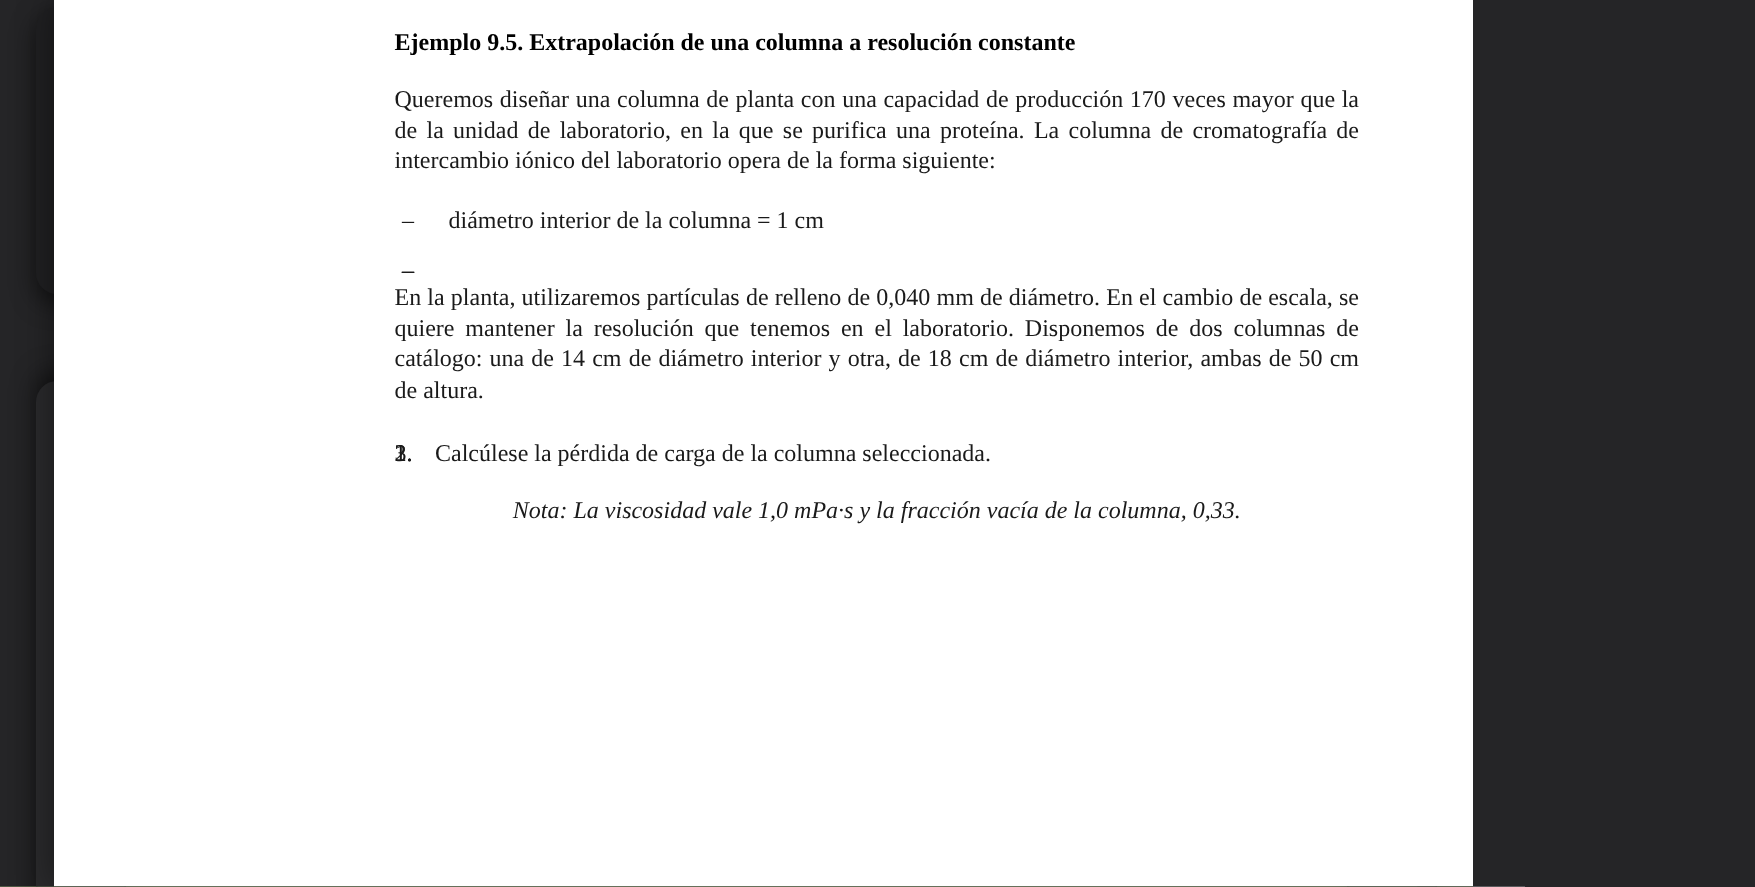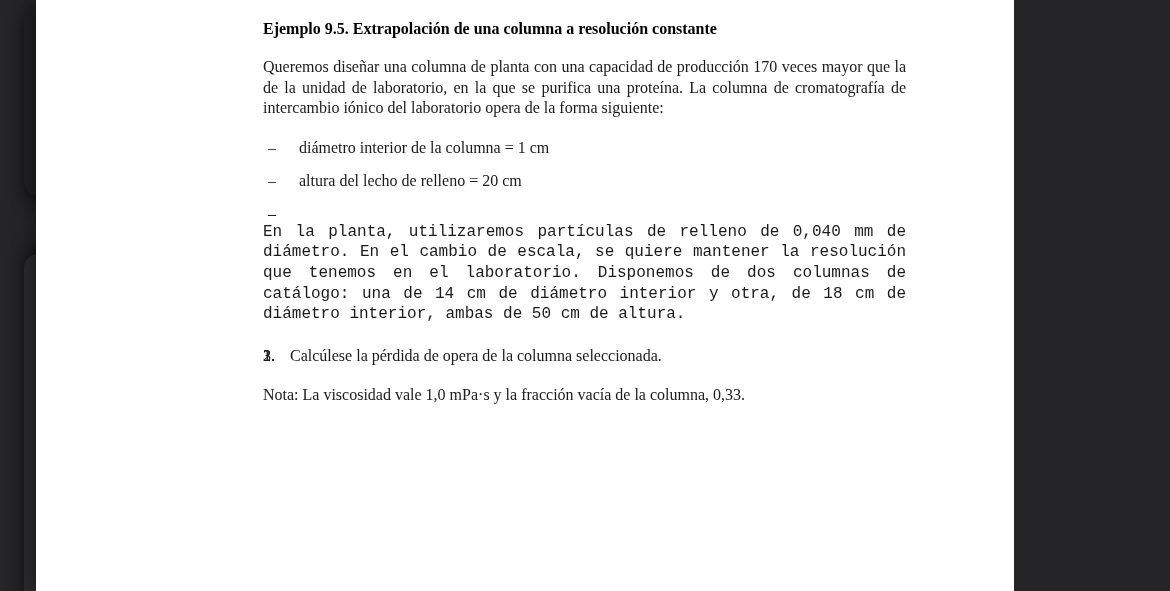--- a/index.html
+++ b/index.html
@@ -1,17 +1,17 @@
 <!DOCTYPE html>
 <html><head>
 <meta charset="utf-8">
 <style>
   html,body{margin:0;padding:0;background:#252527;}
   .stage{position:relative;width:982px;height:591px;overflow:hidden;
-         font-family:"Liberation Serif",serif;background:#4d7c0f;padding-left:32px;}
+         font-family:"Liberation Serif",serif;background:#4d7c0f;}
 
   
   .gutter{position:absolute;top:0;height:100%;background:#252527;z-index:0;}
   .gutter.left{left:0;width:36px;}
   .gutter.right{right:0;width:37px;}
   .neighbor{position:absolute;width:60px;z-index:1;}
   .n-left-top{left:24px;top:5px;height:191px;background:#202022;
               border-radius:14px;box-shadow:0 6px 16px rgba(0,0,0,.55);}
   .n-left-bottom{left:24px;top:254px;height:380px;background:#2a2a2c;
               border-radius:14px;box-shadow:0 -6px 16px rgba(0,0,0,.55);}
@@ -22,33 +22,33 @@
 
   
   .page{position:absolute;left:36px;top:0;width:1097px;height:591px;
         background:#ffffff;z-index:2;box-shadow:0 0 22px rgba(0,0,0,.45);}
   .content{width:643px;margin:0 auto;padding-top:19px;color:#1a1a1a;
            font-size:16px;line-height:20.7px;}
 
   h1.title{font-size:16px;line-height:20px;font-weight:bold;color:#000;
            margin:0 0 18px 0;text-align:left;}
   .para{margin:0;text-align:justify;}
-  .para2{margin:30px 0 16px 0;text-align:justify;font-family:Liberation Mono, monospace;}
+  .para2{margin:30px 0 16px 0;text-align:justify;}
 
   .dash-list{list-style:none;margin:19px 0 0 0;padding:0;}
   .dash-list li{position:relative;padding-left:36px;margin-top:12px;}
   .dash-list li:first-child{margin-top:0;}
   .dash-marker{position:absolute;left:5px;top:0;}
 
   .q-list{list-style:none;margin:21px 0 0 0;padding:0;}
   .q-list li{position:relative;padding-left:27px;margin-top:19px;}
   .q-list li:first-child{margin-top:0;}
   .q-num{position:absolute;left:0;top:0;}
 
-  .note{margin:18px 0 0 0;text-align:left;}
+  .note{margin:18px 0 0 0;text-align:center;font-style:italic;}
 </style>
 </head>
 <body>
 
 <div class="stage">
 
   <div class="gutter left">
     <div class="neighbor n-left-top"></div>
     <div class="neighbor n-left-bottom"></div>
   </div>
@@ -65,42 +65,41 @@
 
       <p class="para">Queremos diseñar una columna de planta con una capacidad de producción 170 veces mayor que la de la unidad de laboratorio, en la que se purifica una proteína. La columna de cromatografía de intercambio iónico del laboratorio opera de la forma siguiente:</p>
 
       <ul class="dash-list">
         <li>
           <span class="dash-marker">–</span>
           <span>diámetro interior de la columna = 1 cm</span>
         </li>
         <li>
           <span class="dash-marker">–</span>
-          <span>altura del lecho de relleno = 20 cm</span>
         </li>
         <li>
           <span class="dash-marker">–</span>
         </li>
         <li>
           <span class="dash-marker">–</span>
         </li>
       </ul>
 
       <p class="para para2">En la planta, utilizaremos partículas de relleno de 0,040 mm de diámetro. En el cambio de escala, se quiere mantener la resolución que tenemos en el laboratorio. Disponemos de dos columnas de catálogo: una de 14 cm de diámetro interior y otra, de 18 cm de diámetro interior, ambas de 50 cm de altura.</p>
 
       <ol class="q-list">
         <li>
           <span class="q-num">1.</span>
         </li>
         <li>
           <span class="q-num">2.</span>
         </li>
         <li>
           <span class="q-num">3.</span>
-          <span>Calcúlese la pérdida de opera de la columna seleccionada.</span>
+          <span>Calcúlese la pérdida de carga de la columna seleccionada.</span>
         </li>
       </ol>
 
       <p class="note">Nota: La viscosidad vale 1,0 mPa·s y la fracción vacía de la columna, 0,33.</p>
 
     </div>
   </div>
 
 </div>
 

